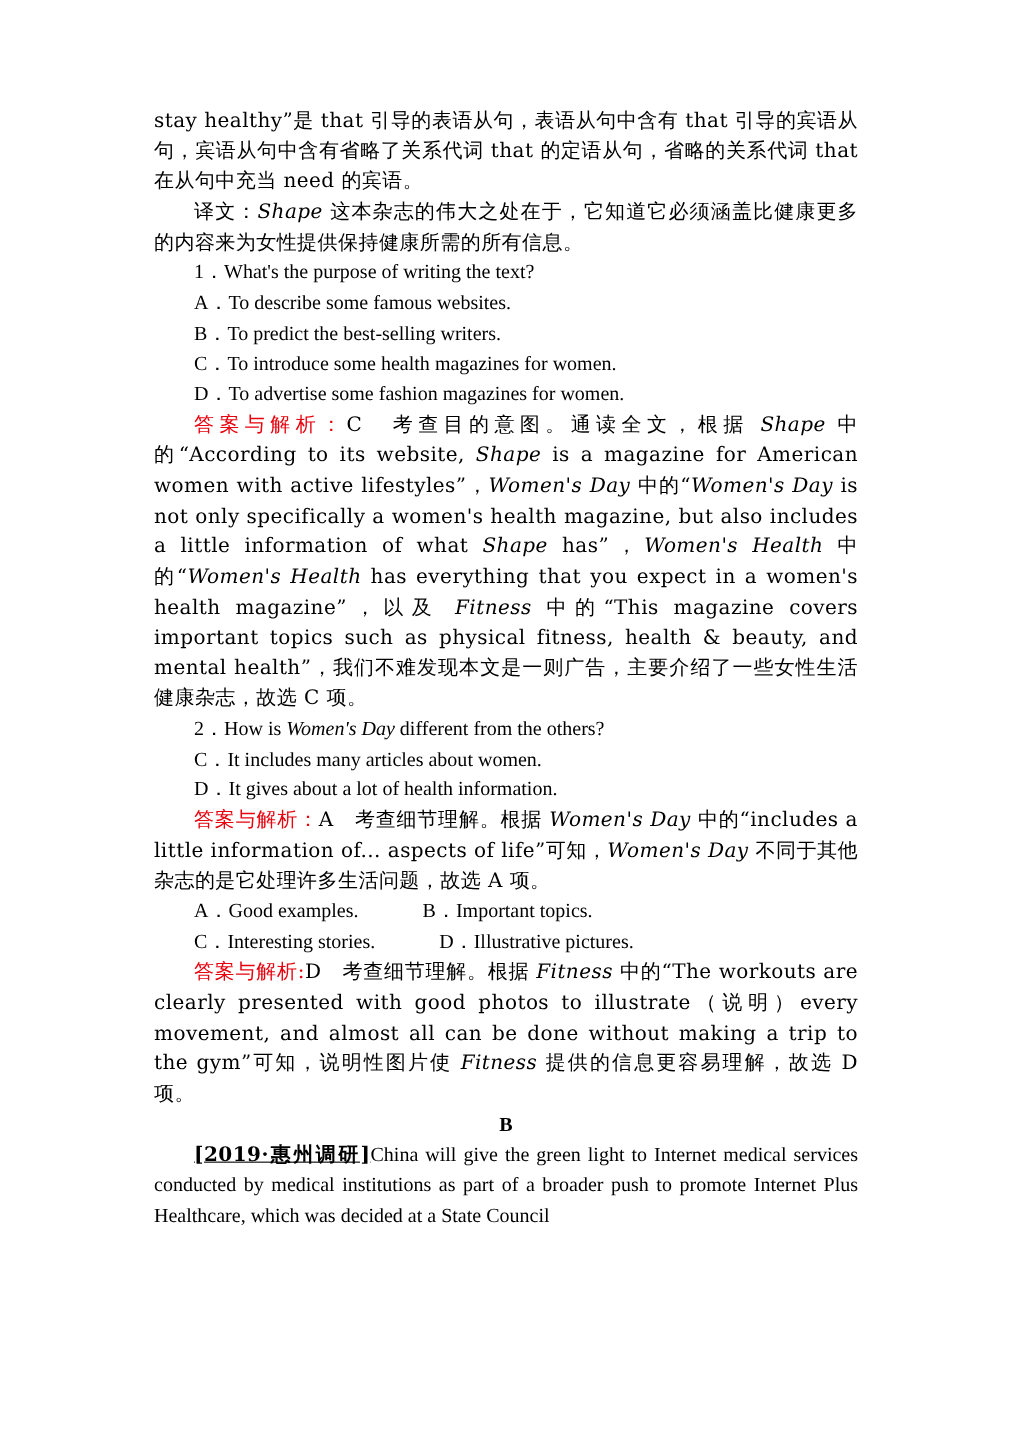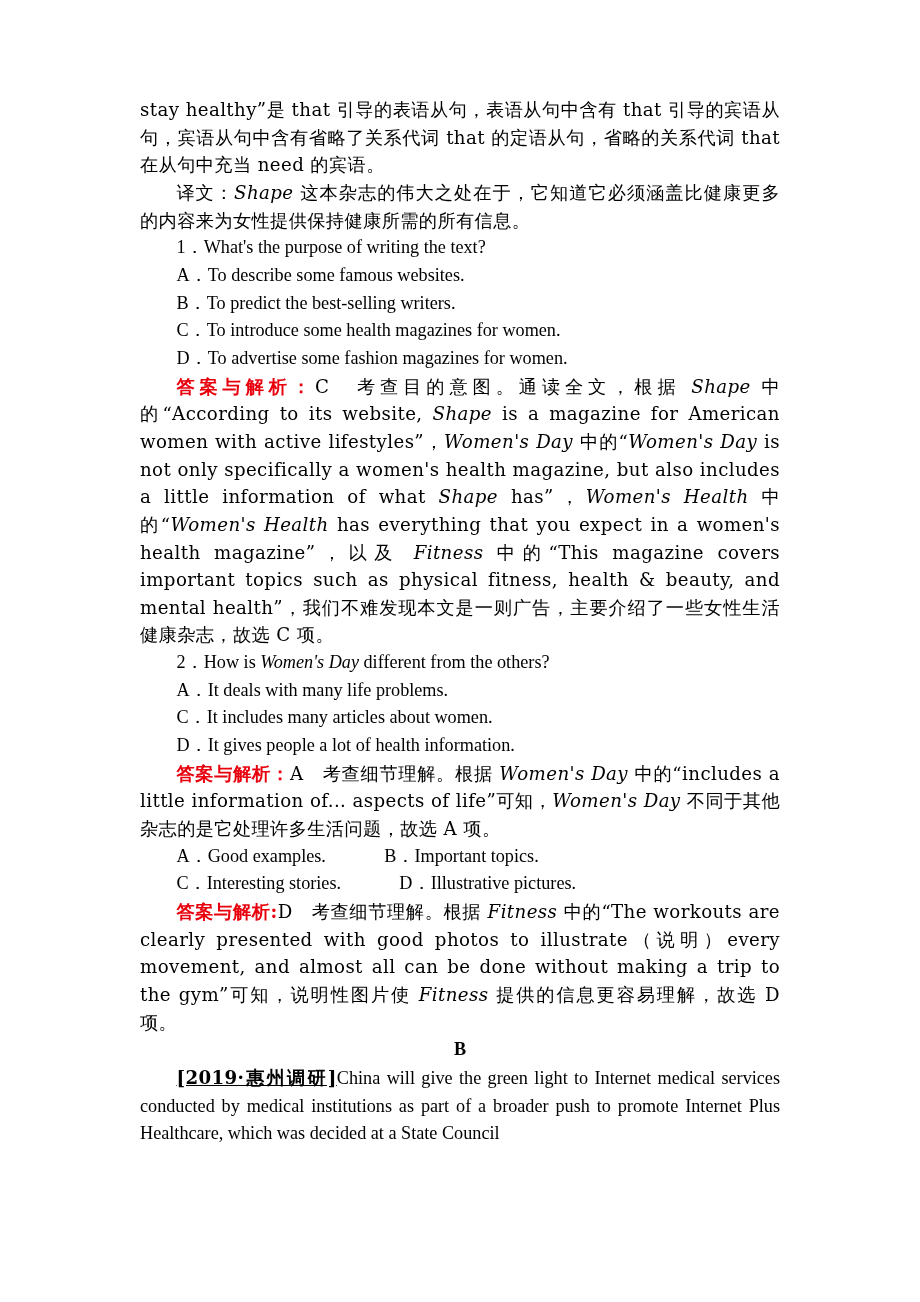--- a/index.html
+++ b/index.html
@@ -38,21 +38,21 @@
   .noindent {
     text-indent: 0;
   }
   .cn {
     font-family: "DejaVu Serif", "Liberation Serif", serif;
     letter-spacing: 0.4px;
   }
   .ans {
     color: #e8000d;
     font-family: "DejaVu Serif", "Liberation Serif", serif;
-    font-weight: 700;
+    font-weight: 400;
   }
   .it {
     font-style: italic;
   }
   .bi {
     font-style: italic;
     font-weight: normal;
   }
   .b {
     font-weight: bold;
@@ -113,27 +113,24 @@
 
     <p class="para justify-block cn">
       <span class="ans">答案与解析：</span><span>C　考查目的意图。通读全文，根据 <span class="bi">Shape</span> 中的“According to its website, <span class="bi">Shape</span> is a magazine for American women with active lifestyles”，<span class="bi">Women's Day</span> 中的“<span class="bi">Women's Day</span> is not only specifically a women's health magazine, but also includes a little information of what <span class="bi">Shape</span> has”，<span class="bi">Women's Health</span> 中的“<span class="bi">Women's Health</span> has everything that you expect in a women's health magazine”，以及 <span class="bi">Fitness</span> 中的“This magazine covers important topics such as physical fitness, health &amp; beauty, and mental health”，我们不难发现本文是一则广告，主要介绍了一些女性生活健康杂志，故选 C 项。</span>
     </p>
 
     <p class="q">
       <span>2．</span><span>How is <span class="it">Women's Day</span> different from the others?</span>
     </p>
 
     <p class="opt">
-      <span>A．It deals with many life problems.</span>
-    </p>
-    <p class="opt">
       <span>C．It includes many articles about women.</span>
     </p>
     <p class="opt">
-      <span>D．It gives people a lot of health information.</span>
+      <span>D．It gives about a lot of health information.</span>
     </p>
 
     <p class="para justify-block cn">
       <span class="ans">答案与解析：</span><span>A　考查细节理解。根据 <span class="bi">Women's Day</span> 中的“includes a little information of... aspects of life”可知，<span class="bi">Women's Day</span> 不同于其他杂志的是它处理许多生活问题，故选 A 项。</span>
     </p>
 
 
     <p class="opt-row">
       <span>A．Good examples.</span><span class="gap"></span><span>B．Important topics.</span>
     </p>

